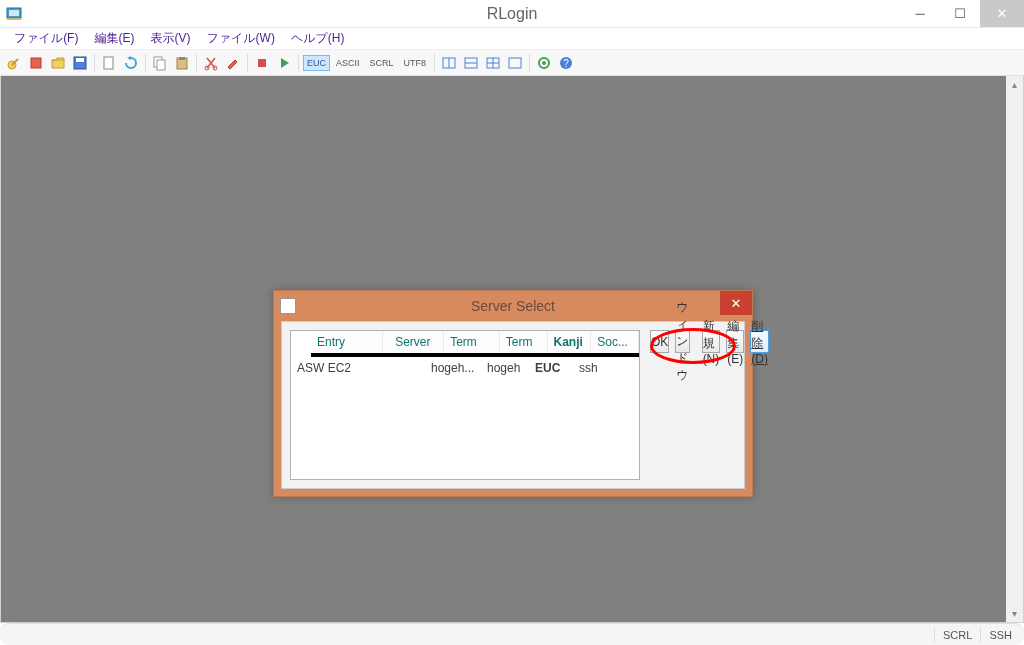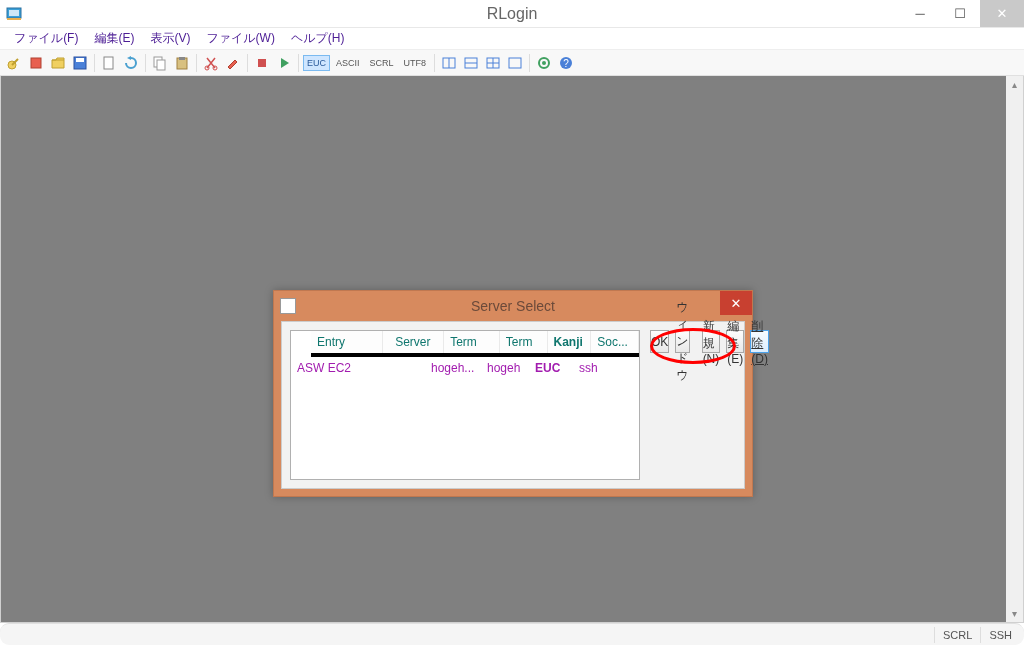--- a/index.html
+++ b/index.html
@@ -188,21 +188,21 @@
     border-bottom: 4px solid #000000;
     color: #0f766e;
     margin-left: 20px;
   }
   .list-header div {
     padding: 4px 6px;
     border-right: 1px solid #eaeaea;
   }
   .list-row {
     display: flex;
-    color: #a21caf;
+    color: #404040;
   }
   .list-row div {
     padding: 4px 6px;
     overflow: hidden;
     white-space: nowrap;
   }
   .col-entry { width: 72px; }
   .col-server { width: 62px; text-align: center; }
   .col-user { width: 56px; }
   .col-term { width: 48px; }

